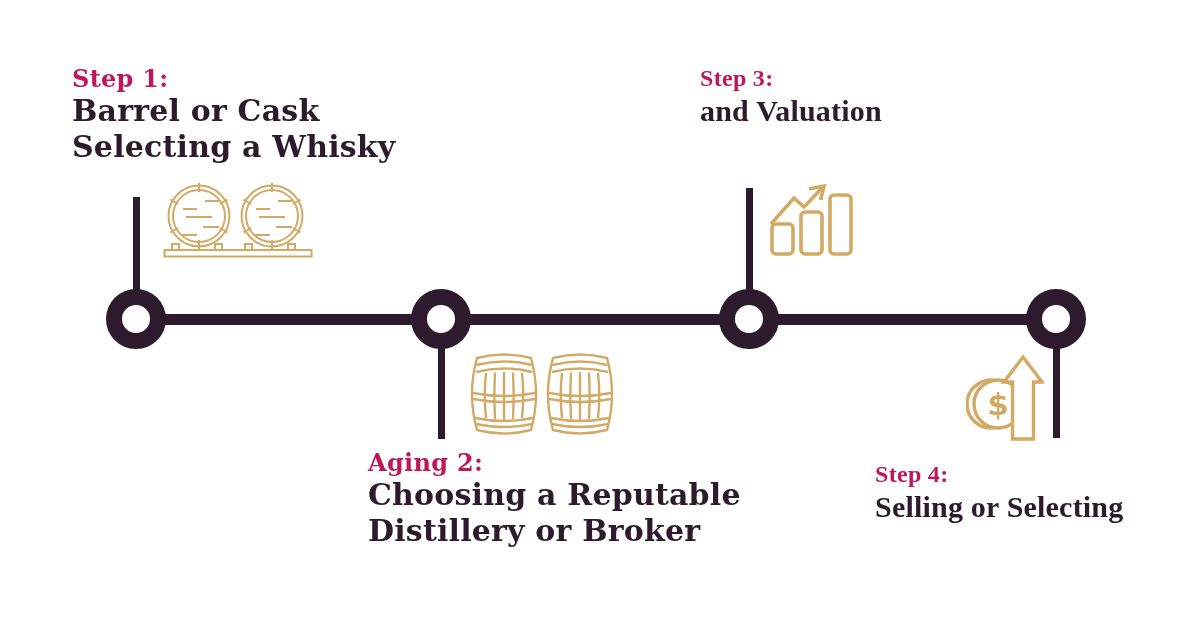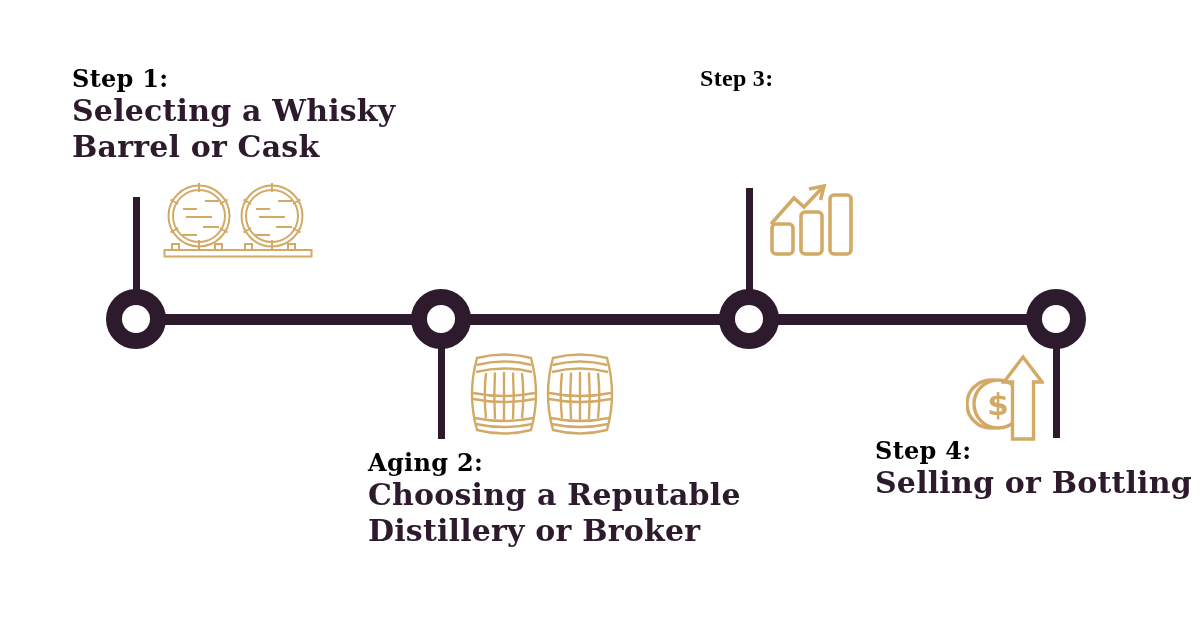--- a/index.html
+++ b/index.html
@@ -22,31 +22,31 @@
   .v4{left:1053px;top:345px;height:93px;}
   .node{
     position:absolute;width:60px;height:60px;box-sizing:border-box;
     border:16px solid #2d1b2d;border-radius:50%;background:#ffffff;
     top:289px;
   }
   .n1{left:106px;} .n2{left:411px;} .n3{left:719px;} .n4{left:1026px;}
   
   .step{position:absolute;}
   .step-label{
-    font-size:24px;font-weight:700;color:#000000;
+    font-size:24px;font-weight:700;color:#be185d;
     line-height:29px;letter-spacing:.3px;
   }
   .step-title{
     font-size:30px;font-weight:700;color:#2d1b2d;
     line-height:36px;letter-spacing:.2px;
   }
   .s1{left:72px;top:64px;}
   .s2{left:368px;top:448px;}
   .s3{left:700px;top:64px;font-family:Liberation Serif, serif;}
-  .s4{left:875px;top:436px;}
+  .s4{left:875px;top:460px;font-family:Liberation Serif, serif;}
   
   .icon{position:absolute;}
   .i1{left:163px;top:180px;}
   .i2{left:468px;top:346px;}
   .i3{left:768px;top:182px;}
   .i4{left:966px;top:354px;}
 </style>
 </head>
 <body>
 
@@ -58,43 +58,44 @@
   <div class="vline v3"></div>
   <div class="vline v4"></div>
   <div class="node n1"></div>
   <div class="node n2"></div>
   <div class="node n3"></div>
   <div class="node n4"></div>
 
   <div class="step s1">
     <div class="step-label">Step 1:</div>
     <div class="step-title">
+      <div>Barrel or Cask</div>
       <div>Selecting a Whisky</div>
-      <div>Barrel or Cask</div>
     </div>
   </div>
 
   <div class="step s2">
     <div class="step-label">Aging 2:</div>
     <div class="step-title">
       <div>Choosing a Reputable</div>
       <div>Distillery or Broker</div>
     </div>
   </div>
 
   <div class="step s3">
     <div class="step-label">Step 3:</div>
     <div class="step-title">
+      <div>and Valuation</div>
     </div>
   </div>
 
   <div class="step s4">
     <div class="step-label">Step 4:</div>
     <div class="step-title">
-      <div>Selling or Bottling</div>
+      <div>Selling or Selecting</div>
     </div>
   </div>
 
   <svg class="icon i1" width="150" height="80" viewBox="0 0 150 80" fill="none" stroke="#d2aa66" stroke-width="2">
 
     <g>
       <circle cx="36" cy="36" r="30.5"></circle>
       <circle cx="36" cy="36" r="26"></circle>
       <line x1="36" y1="3" x2="36" y2="12"></line>
       <line x1="64.6" y1="19.5" x2="56.8" y2="24"></line>

